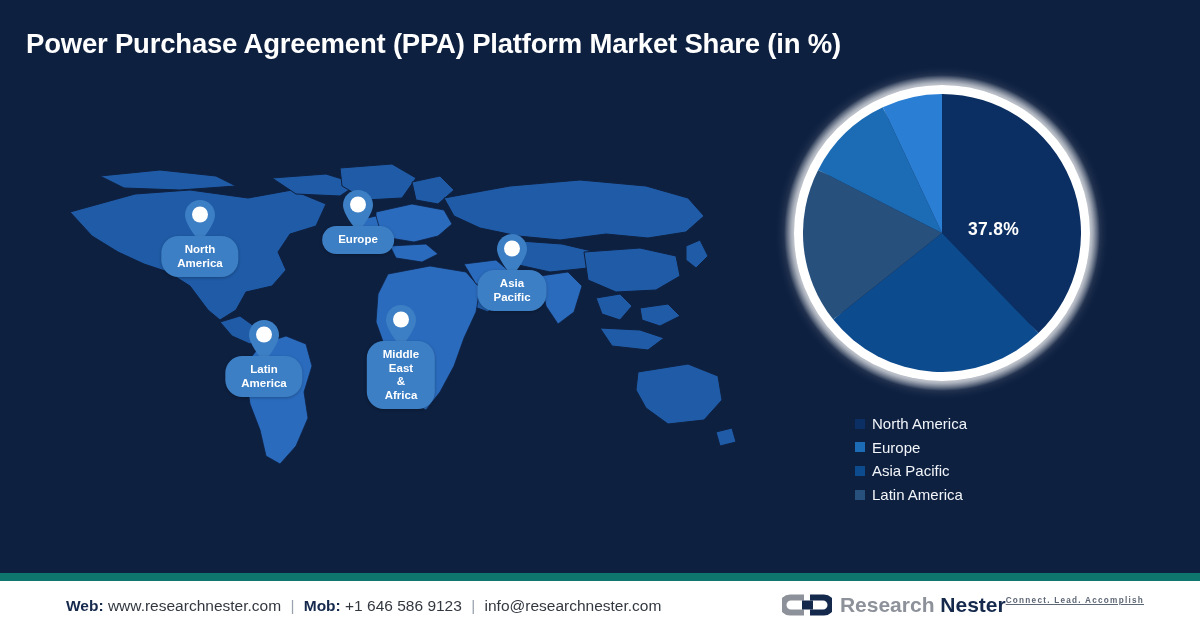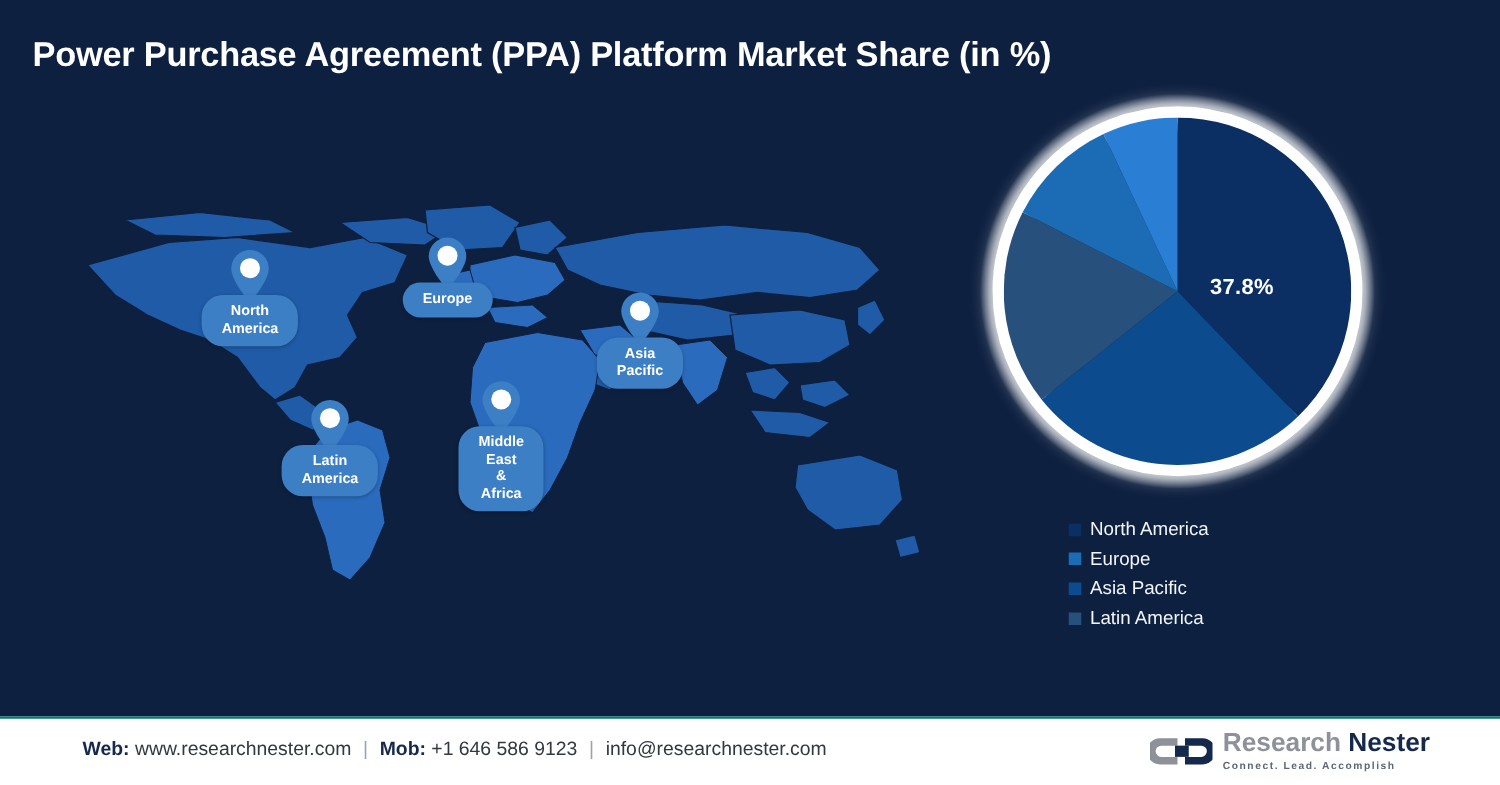--- a/index.html
+++ b/index.html
@@ -55,38 +55,38 @@
 
   
   .legend { position: absolute; left: 855px; top: 412px; }
   .leg-row { display: flex; align-items: center; height: 23.6px; }
   .leg-sw { width: 10px; height: 10px; flex: 0 0 10px; margin-right: 7px; }
   .leg-tx { color: #f2f5f9; font-size: 15px; }
 
   
   .footer {
     position: absolute; left: 0; bottom: 0; width: 1200px; height: 55px;
-    background: #ffffff; border-top: 2px solid #0f766e;
+    background: #ffffff; border-top: 8px solid #0f766e;
   }
   .f-contact {
     position: absolute; left: 66px; top: 16px;
     font-size: 15.5px; color: #333840; white-space: nowrap;
   }
   .f-contact b { color: #15294d; }
   .f-sep { color: #9aa2ae; padding: 0 5px; }
   .logo { position: absolute; right: 56px; top: 9px; display: flex; align-items: center; }
   .logo-mark { width: 50px; height: 30px; margin-right: 8px; }
   .logo-mark svg { width: 100%; height: 100%; display:block; }
-  .logo-txt { display: flex; flex-direction: column; }
+  .logo-txt { display: flex; }
   .logo-top { font-size: 21px; font-weight: bold; line-height: 1.05; }
   .logo-top .g { color: #8d9199; }
   .logo-top .n { color: #15294d; }
   .logo-sub {
     font-size: 8.2px; font-weight: bold; color: #5d6675;
-    letter-spacing: 1.25px; margin-top: 2px;
+    letter-spacing: 1.25px; margin-top: 2px; text-decoration: underline;
   }
 </style>
 </head>
 <body>
 
 <div id="root">
 
   <div class="title">
     <span>Power Purchase Agreement (PPA) Platform Market Share (in %)</span><br>
   </div>

